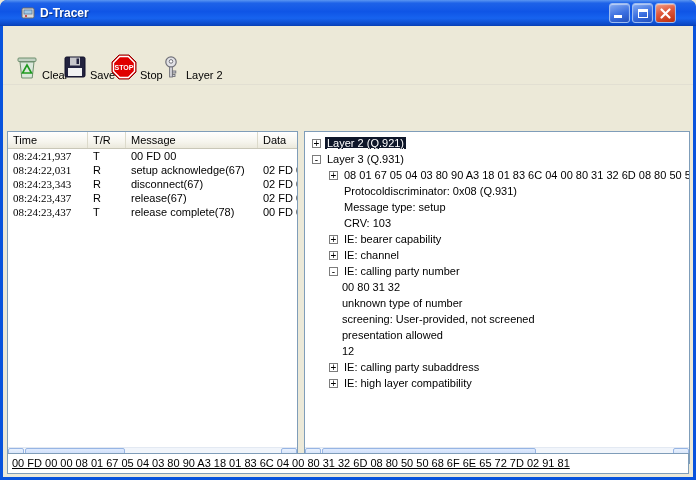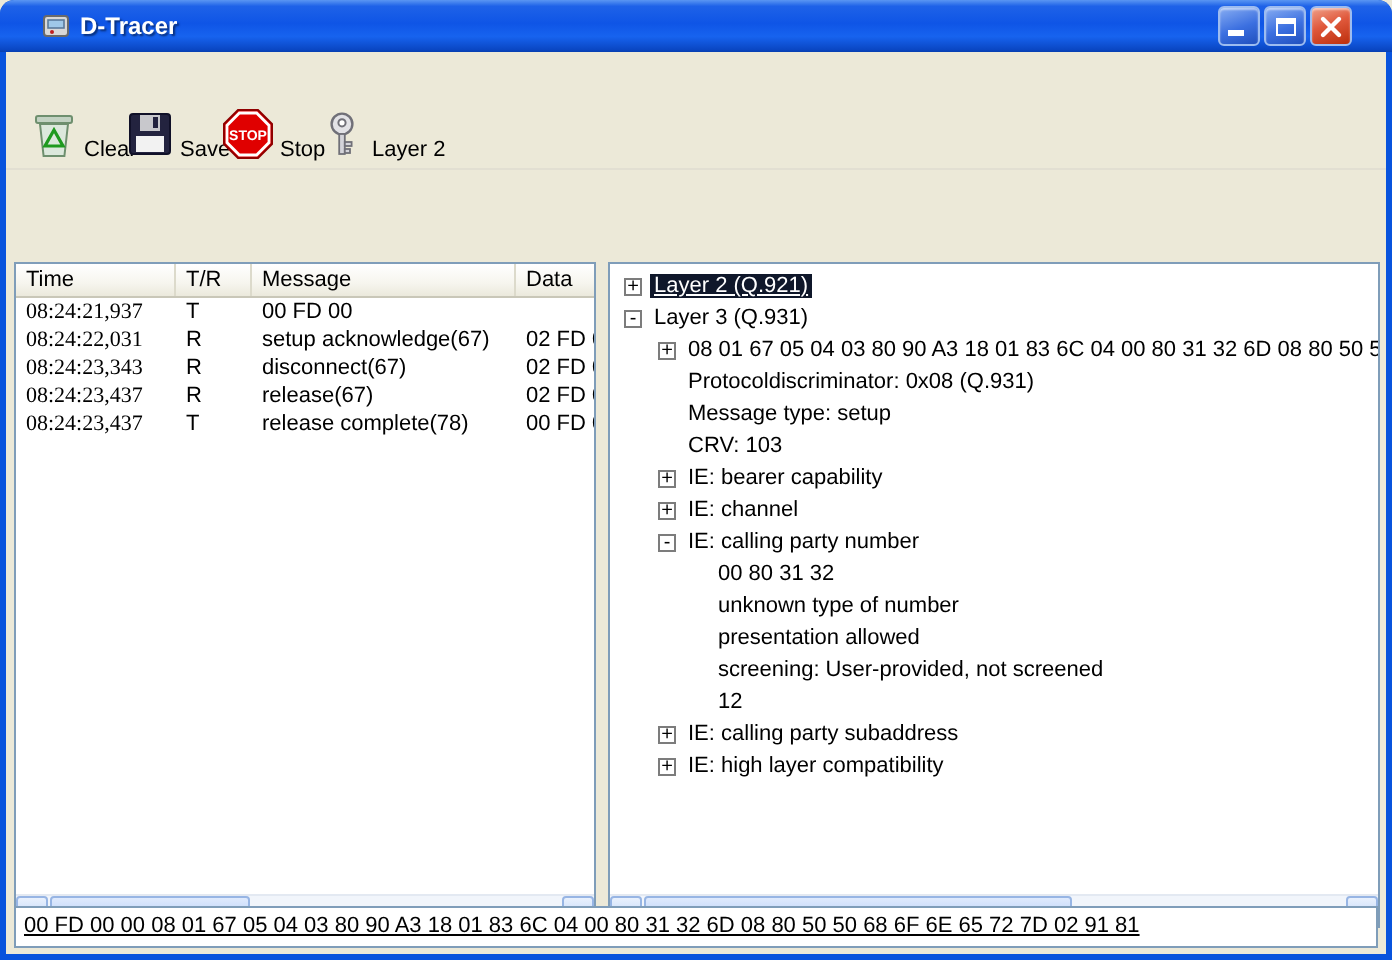--- a/index.html
+++ b/index.html
@@ -49,21 +49,21 @@
   .hcell:nth-child(1){ width:80px; } .hcell:nth-child(2){ width:38px; }
   .hcell:nth-child(3){ width:132px; } .hcell:nth-child(4){ flex:1; border-right:none; }
 
   .lrow { display:flex; height:14px; line-height:14px; white-space:nowrap; }
   .lcell { padding-left:5px; overflow:hidden; white-space:nowrap; }
   .lcell.c-time{ width:80px;font-family:Liberation Serif, serif; } .lcell.c-tr{ width:38px; } .lcell.c-msg{ width:132px; } .lcell.c-data{ flex:1; }
 
   
   .tree-body { padding-top:3px; }
   .titem { display:flex; align-items:center; height:16px; white-space:nowrap; }
-  .lvl0 { padding-left:7px; } .lvl1 { padding-left:24px; } .lvl2 { padding-left:52px; }
+  .lvl0 { padding-left:7px; } .lvl1 { padding-left:24px; } .lvl2 { padding-left:35px; }
   .titem.leaf.lvl1 { padding-left:37px; }
   .tbox { width:9px; height:9px; border:1px solid #7C7C7C; background:#fff; margin-right:4px; flex:0 0 auto;
           font-size:10px; line-height:7px; text-align:center; color:#000; }
   .tlabel { padding:0 2px; }
   .titem.selected .tlabel { background:#0f172a; color:#fff;text-decoration:underline; }
 
   
   .hscroll { position:absolute; left:0; right:0; bottom:0; height:16px; background:#F1F5FB;
              border-top:1px solid #E3E9F2; }
   .sbtn { position:absolute; top:0; width:16px; height:16px; border:1px solid #97B5E4; border-radius:2px;
@@ -242,24 +242,24 @@
           <span class="tbox">-</span>
           <span class="tlabel">IE: calling party number</span>
         </div>
         <div class="titem leaf lvl2">
           <span class="tlabel">00 80 31 32</span>
         </div>
         <div class="titem leaf lvl2">
           <span class="tlabel">unknown type of number</span>
         </div>
         <div class="titem leaf lvl2">
+          <span class="tlabel">screening: User-provided, not screened</span>
+        </div>
+        <div class="titem leaf lvl2">
           <span class="tlabel">presentation allowed</span>
-        </div>
-        <div class="titem leaf lvl2">
-          <span class="tlabel">screening: User-provided, not screened</span>
         </div>
         <div class="titem leaf lvl2">
           <span class="tlabel">12</span>
         </div>
         <div class="titem lvl1">
           <span class="tbox">+</span>
           <span class="tlabel">IE: calling party subaddress</span>
         </div>
         <div class="titem lvl1">
           <span class="tbox">+</span>

